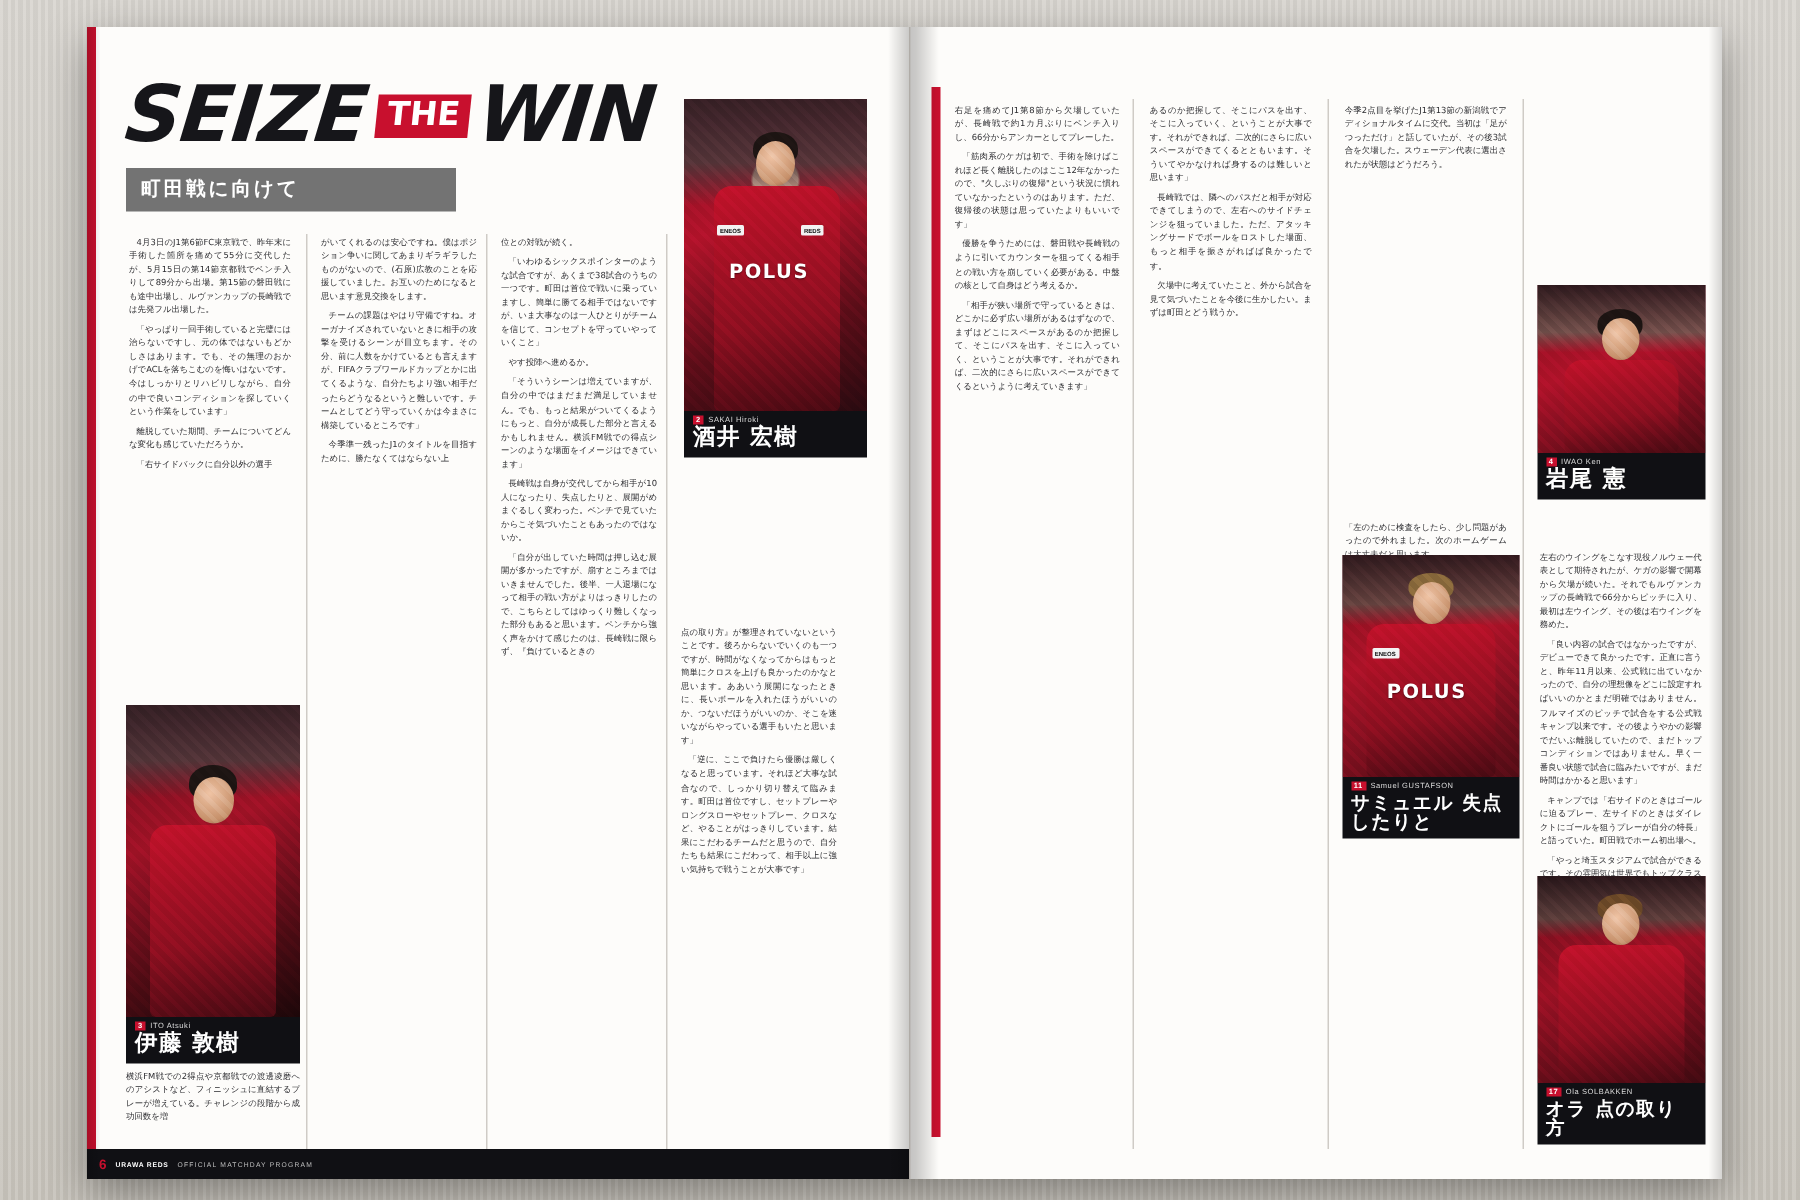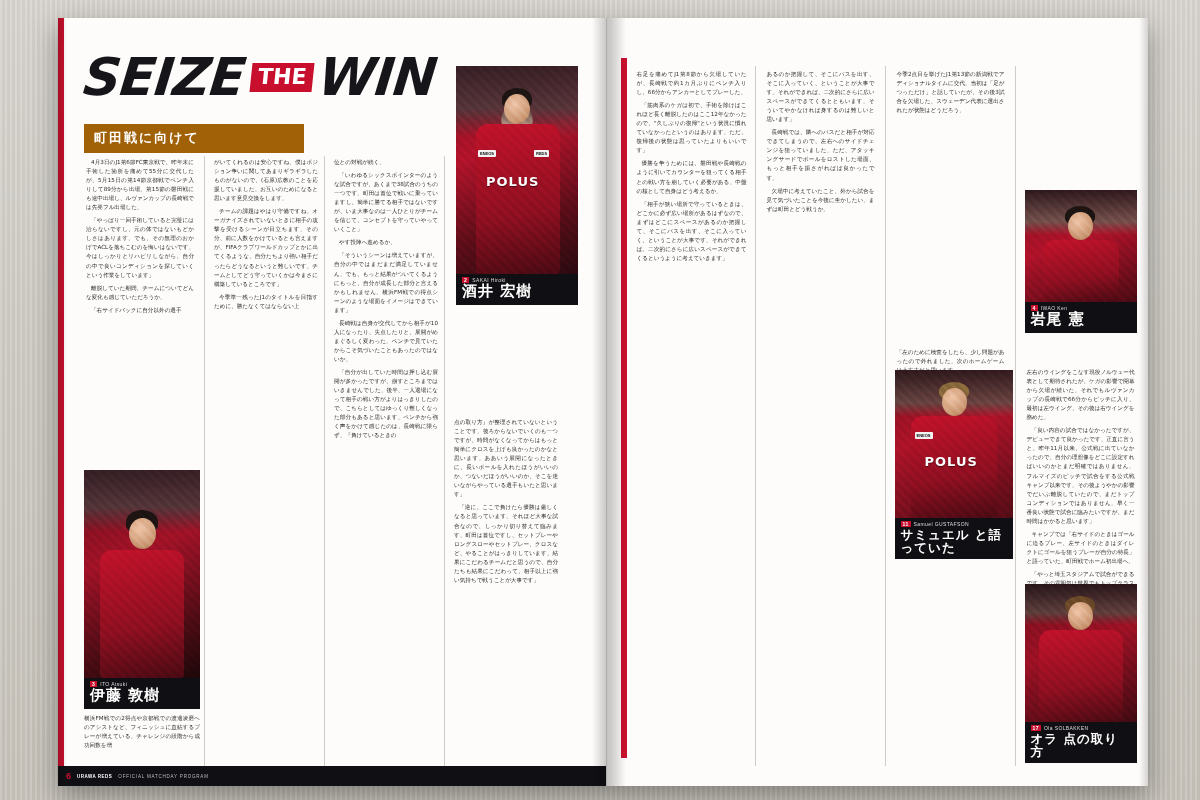--- a/index.html
+++ b/index.html
@@ -98,22 +98,22 @@
     background: #c8102e;
     color: #fff;
     font-family: "DejaVu Sans", sans-serif;
     font-weight: 800;
     font-size: 22px;
     padding: 3px 7px 4px 7px;
     transform: skewX(-6deg);
     line-height: 1;
   }
   .sub-banner {
-    margin-top: 18px;
-    background: #a16207;
+    margin-top: 6px;
+    background: #737373;
     color: #fff;
     font-size: 13px;
     font-weight: 700;
     letter-spacing: 2px;
     padding: 5px 8px 6px 10px;
     width: 220px;
     box-sizing: border-box;
   }
   .red-vert {
     position: absolute;
@@ -414,21 +414,21 @@
           <div class="crowd" style="height:32%; background:linear-gradient(180deg,#201a1c,#5f4d46 70%,rgba(0,0,0,0));"></div>
           <div class="hair" style="left:44px; top:12px; width:30px; height:18px; background:#8a6a3c;"></div>
           <div class="head" style="left:47px; top:18px; width:25px; height:28px;"></div>
           <div class="torso" style="left:16px; top:46px; width:86px; height:102px;"></div>
           <div class="sponsor" style="left:30px; top:84px; font-size:13px;">POLUS</div>
           <div class="chip" style="left:20px; top:62px;">ENEOS</div>
           <div class="speck"></div>
         </div>
         <div class="name-plate">
           <span class="romaji"><span class="num">11</span><span>Samuel GUSTAFSON</span></span>
-          <span class="jp sm">サミュエル と語っていた</span>
+          <span class="jp sm">サミュエル 失点したりと</span>
         </div>
       </div>
 
       <div class="photo-card" style="left:418px; top:566px; width:112px;">
         <div class="photo" style="height:138px;">
           <div class="jersey-bg" style="background:linear-gradient(160deg,#6f0e1b 0%,#9e1125 45%,#400a11 100%);"></div>
           <div class="crowd" style="height:30%; background:linear-gradient(180deg,#1b1719,#564741 70%,rgba(0,0,0,0));"></div>
           <div class="hair" style="left:40px; top:12px; width:30px; height:18px; background:#6d4a28;"></div>
           <div class="head" style="left:43px; top:18px; width:25px; height:28px;"></div>
           <div class="torso" style="left:14px; top:46px; width:84px; height:92px;"></div>

